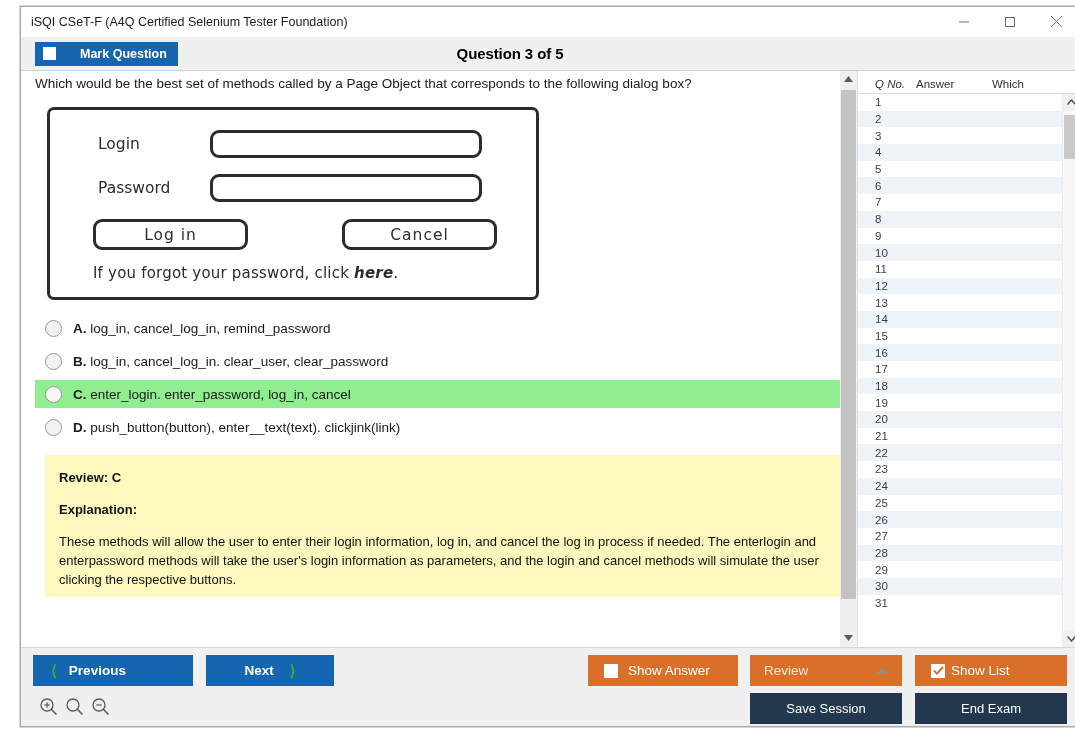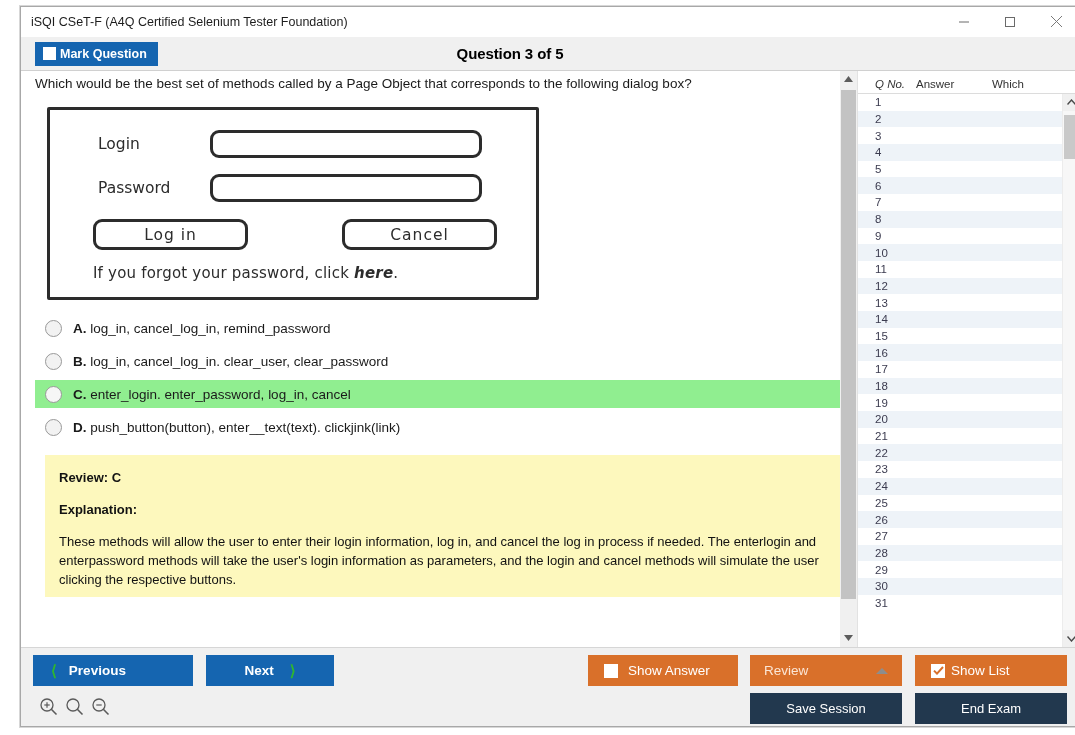--- a/index.html
+++ b/index.html
@@ -58,21 +58,21 @@
   }
   .mark-question-btn {
     margin-left: 14px;
     height: 24px;
     background: #1565b0;
     color: #ffffff;
     font-size: 12.5px;
     font-weight: bold;
     display: flex;
     align-items: center;
-    gap: 4px;
+    gap: 24px;
     padding: 0 11px 0 8px;
     border: none;
     cursor: pointer;
     font-family: "Liberation Sans", sans-serif;
   }
   .cbox {
     width: 13px; height: 13px;
     background: #ffffff;
     border: 1px solid #ffffff;
     display: inline-flex;
@@ -119,21 +119,21 @@
     color: #1a1a1a;
     line-height: 1.35;
     margin-bottom: 14px;
   }
 
   
   .mock-dialog {
     width: 492px;
     height: 193px;
     border: 3px solid #2c2c2c;
-    border-radius: 2px;
+    border-radius: 7px;
     margin: 2px 0 14px 12px;
     background: #ffffff;
     position: relative;
     font-family: "DejaVu Sans", sans-serif;
     color: #2c2c2c;
   }
   .md-row { display: flex; align-items: center; }
   .md-label {
     width: 160px;
     padding-left: 48px;

